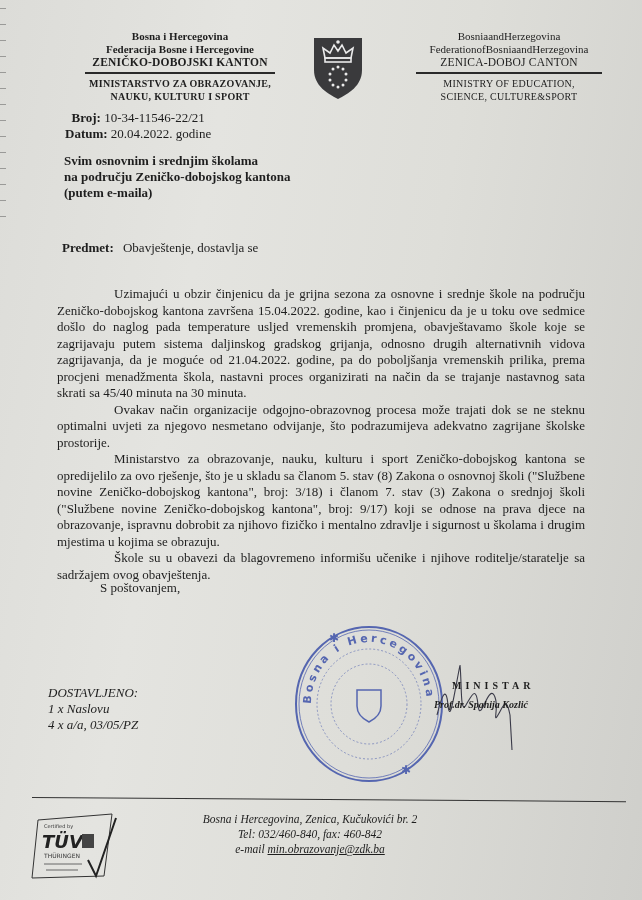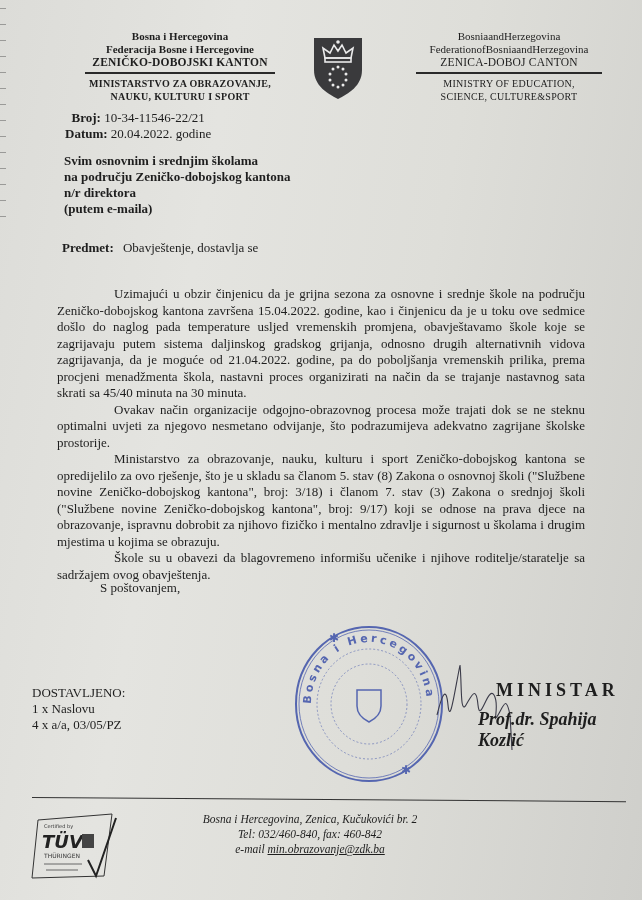--- a/index.html
+++ b/index.html
@@ -27,24 +27,24 @@
   .meta b { font-weight: bold; }
   .recipient { position: absolute; left: 64px; top: 153px; font-size: 13px; line-height: 16px; font-weight: bold; }
 
   .subject { position: absolute; left: 62px; top: 240px; font-size: 13px; }
   .subject b { margin-right: 6px; }
 
   .body { position: absolute; left: 57px; top: 286px; width: 528px; font-size: 13px; line-height: 16.5px; text-align: justify; }
   .body p { margin: 0; text-indent: 57px; }
 
   .greet { position: absolute; left: 100px; top: 580px; font-size: 13px; }
-  .delivered { position: absolute; left: 32px; top: 685px; font-size: 13px; line-height: 16px; }
+  .delivered { position: absolute; left: 48px; top: 685px; font-size: 13px; line-height: 16px; font-style: italic; }
 
   .stamp { position: absolute; left: 293px; top: 624px; width: 152px; height: 160px; }
-  .signer { position: absolute; left: 440px; top: 680px; font-size: 18px; padding-left: 44px; }
+  .signer { position: absolute; left: 440px; top: 680px; font-size: 10px; }
   .signer .title { font-weight: bold; letter-spacing: 4px; margin-left: 12px; }
   .signer .name { font-style: italic; font-weight: bold; margin-top: 8px; margin-left: -6px; }
   .signature { position: absolute; left: 432px; top: 655px; width: 110px; height: 100px; }
 
   .footer-line { position: absolute; left: 32px; top: 797px; width: 594px; height: 1px; background: #333; transform: rotate(0.4deg); transform-origin: left; }
   .tuv { position: absolute; left: 30px; top: 812px; width: 90px; height: 70px; }
   .address { position: absolute; left: 170px; top: 812px; width: 280px; text-align: center; font-style: italic; font-size: 11.5px; line-height: 15px; }
   .address .mail { text-decoration: underline; }
 </style>
 </head>
@@ -115,21 +115,20 @@
     </div>
     <div>
       <b>Datum:</b>
       <span>20.04.2022. godine</span>
     </div>
   </div>
 
   <div class="recipient">
     <div>Svim osnovnim i srednjim školama</div>
     <div>na području Zeničko-dobojskog kantona</div>
-    <div>n/r direktora</div>
     <div>(putem e-maila)</div>
   </div>
 
   <div class="subject">
     <b>Predmet:</b>
     <span>Obavještenje, dostavlja se</span>
   </div>
 
   <div class="body">
     <p>Uzimajući u obzir činjenicu da je grijna sezona za osnovne i srednje škole na području Zeničko-dobojskog kantona završena 15.04.2022. godine, kao i činjenicu da je u toku ove sedmice došlo do naglog pada temperature usljed vremenskih promjena, obavještavamo škole koje se zagrijavaju putem sistema daljinskog gradskog grijanja, odnosno drugih alternativnih vidova zagrijavanja, da je moguće od 21.04.2022. godine, pa do poboljšanja vremenskih prilika, prema procjeni menadžmenta škola, nastavni proces organizirati na način da se trajanje nastavnog sata skrati sa 45/40 minuta na 30 minuta.</p>

